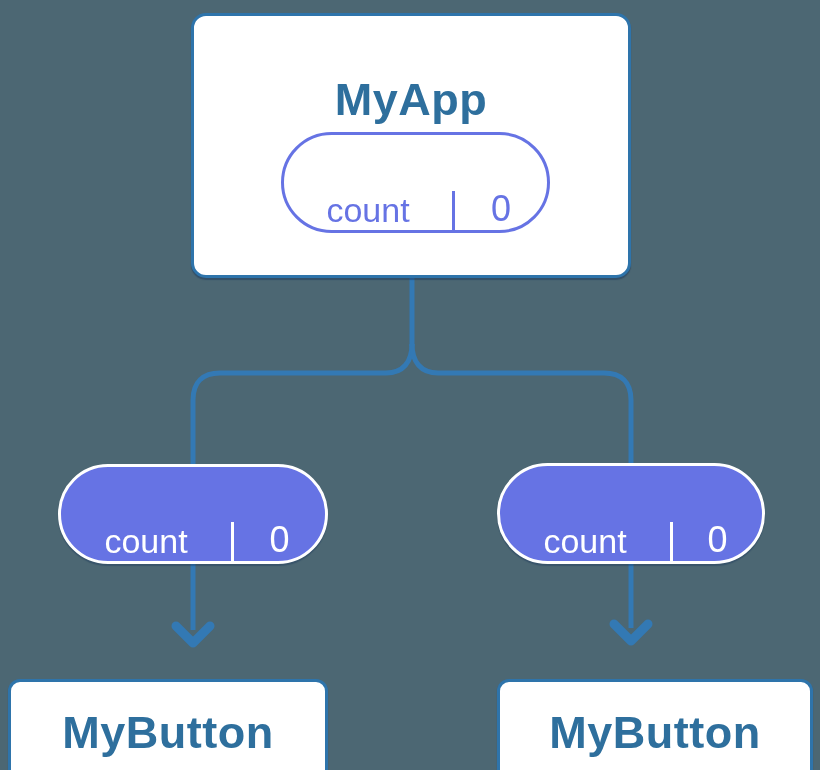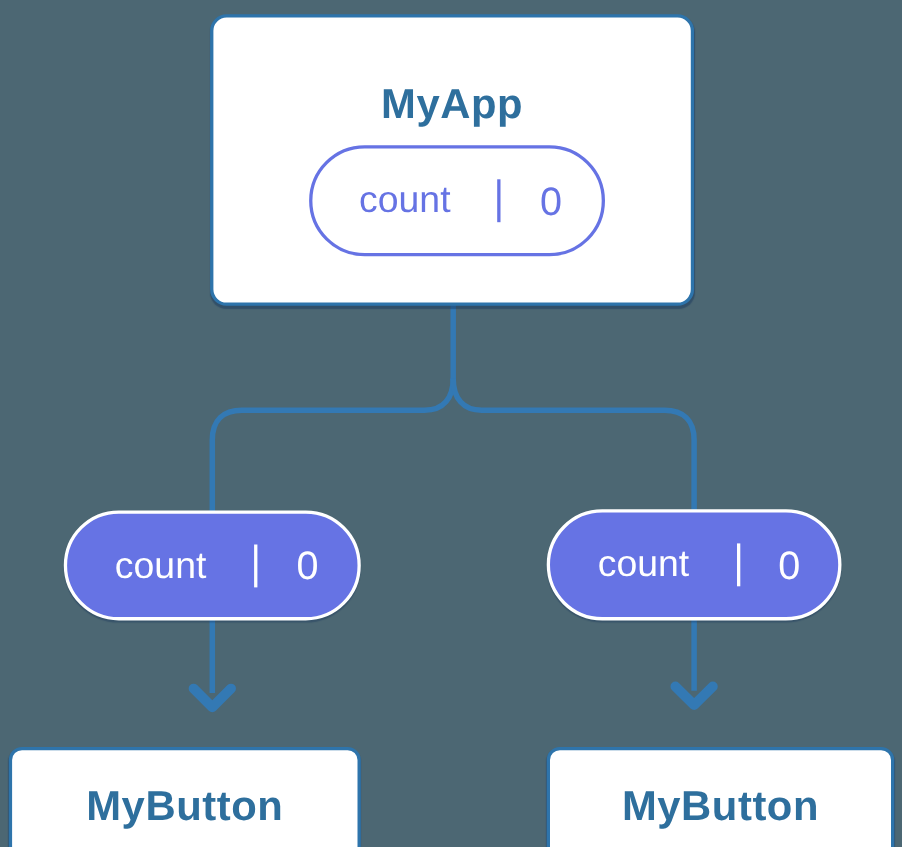--- a/index.html
+++ b/index.html
@@ -27,31 +27,31 @@
     border:3px solid var(--card-border);
     box-shadow:0 2px 1px rgba(20,50,90,.45);
   }
   .card.root{left:191px;top:13px;width:440px;height:265px;border-radius:15px;}
   .card.leaf{border-radius:12px;display:flex;align-items:center;justify-content:center;margin-top:29px;}
   .card.leaf.left{left:8px;top:650px;width:320px;height:108px;}
   .card.leaf.right{left:497px;top:650px;width:316px;height:108px;}
 
   .card-title{
     color:var(--ink);
-    font-size:38px;
+    font-size:45px;
     font-weight:700;
     letter-spacing:.5px;
     text-align:center;
   }
   .root .card-title{position:absolute;top:58px;left:0;width:100%;}
 
   .pill{
     position:absolute;
     display:flex;
-    align-items:center;
+    align-items:flex-end;
     border-radius:52px;
     overflow:hidden;
   }
   .pill-key,.pill-value{
     display:flex;align-items:center;justify-content:center;
     font-size:34px;
   }
   .pill-value{font-size:36px;flex:1;}
 
   .pill.outline{

